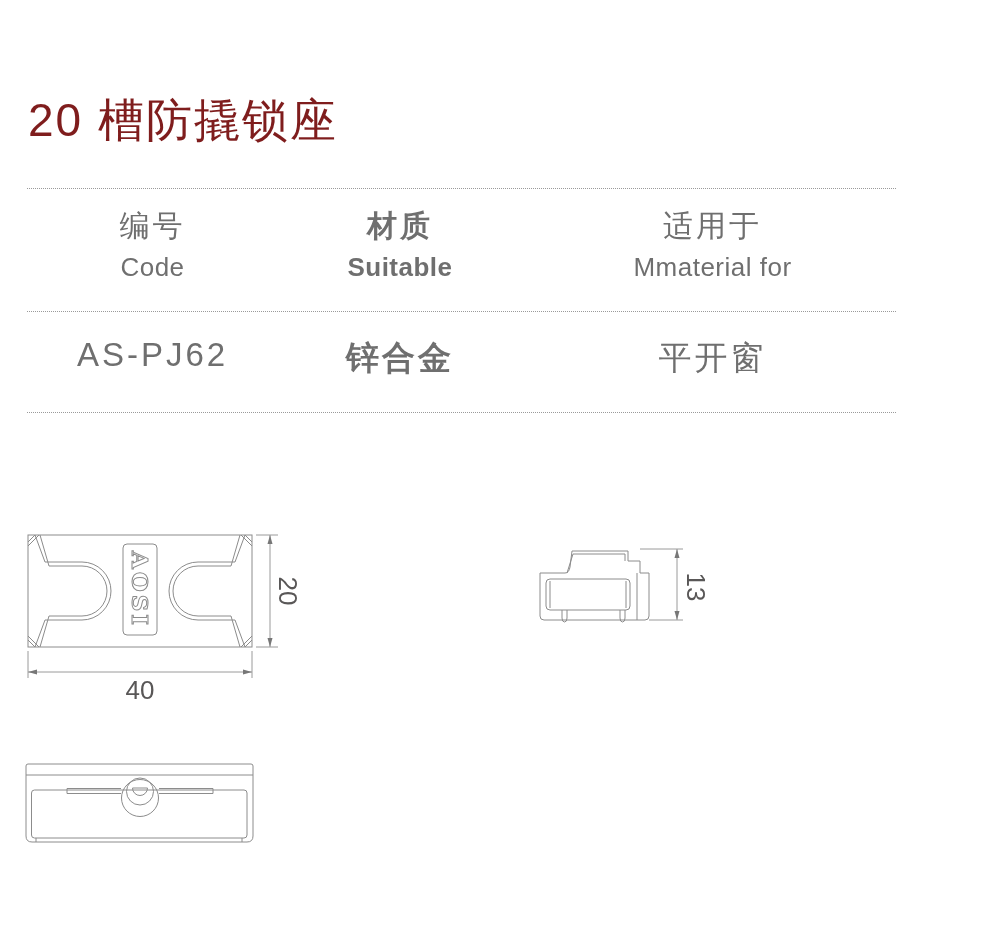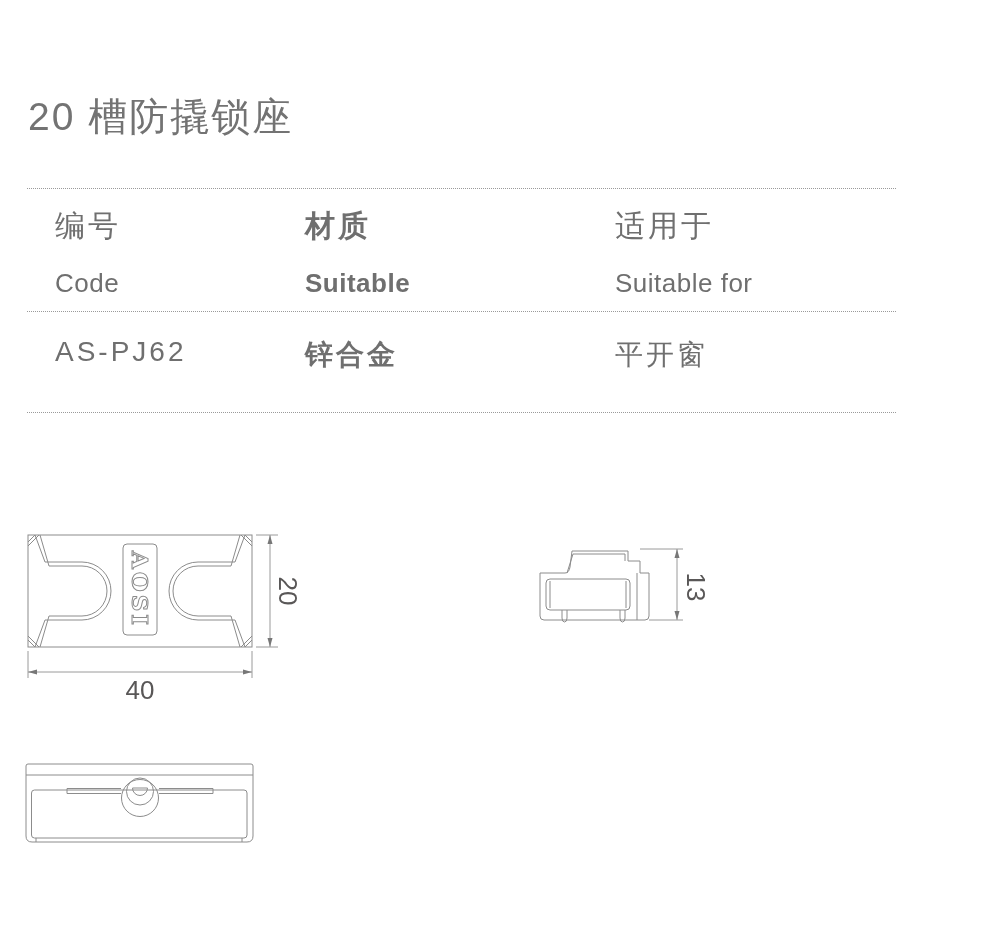--- a/index.html
+++ b/index.html
@@ -4,35 +4,35 @@
 <style>
   html,body{margin:0;padding:0;background:#ffffff;}
   body{
     width:1000px;height:930px;position:relative;overflow:hidden;
     font-family:"Liberation Sans","DejaVu Sans",sans-serif;
     -webkit-font-smoothing:antialiased;
   }
   .abs{position:absolute;}
   .page-title{
     left:28px;top:90px;
-    font-size:39px;font-weight:400;color:#737373;letter-spacing:2px;
+    font-size:46px;font-weight:400;color:#7f1d1d;letter-spacing:2px;
     white-space:nowrap;
   }
   .dotted{
     left:27px;width:869px;height:0;
     border-top:1px dotted #9a9a9a;
   }
   .d1{top:188px;} .d2{top:311px;} .d3{top:412px;}
-  .col{position:absolute;text-align:left;color:#6f6f6f;}
+  .col{position:absolute;text-align:center;color:#6f6f6f;}
   .c1{left:55px;width:195px;}
   .c2{left:305px;width:190px;font-weight:bold;}
   .c3{left:615px;width:195px;}
   .hzh{top:206px;font-size:30px;letter-spacing:3px;}
-  .hen{top:268px;font-size:26px;letter-spacing:0.5px;}
-  .cell{top:336px;font-size:28px;letter-spacing:3px;color:#6f6f6f;}
+  .hen{top:252px;font-size:26px;letter-spacing:0.5px;}
+  .cell{top:336px;font-size:33px;letter-spacing:3px;color:#6f6f6f;}
   svg{position:absolute;overflow:visible;}
   svg .ln{stroke:#8c8c8c;stroke-width:1;fill:none;}
   svg .thin{stroke:#9a9a9a;stroke-width:1;fill:none;}
   svg .arrow{fill:#777777;stroke:none;}
   svg .dimtxt{
     fill:#595757;font-size:26px;
     font-family:"Liberation Sans","DejaVu Sans",sans-serif;
   }
   svg .brand{
     fill:#ffffff;stroke:#8c8c8c;stroke-width:1;
@@ -47,21 +47,21 @@
 
 <div class="abs dotted d1"></div>
 <div class="abs dotted d2"></div>
 <div class="abs dotted d3"></div>
 
 <div class="col c1 hzh">编号</div>
 <div class="col c2 hzh">材质</div>
 <div class="col c3 hzh">适用于</div>
 <div class="col c1 hen">Code</div>
 <div class="col c2 hen">Suitable</div>
-<div class="col c3 hen">Suitable for</div>
+<div class="col c3 hen">Mmaterial for</div>
 
 <div class="col c1 cell">AS-PJ62</div>
 <div class="col c2 cell">锌合金</div>
 <div class="col c3 cell">平开窗</div>
 
 <svg style="left:20px;top:525px;" width="300" height="185" viewBox="0 0 300 185">
 
   <rect class="ln" x="8" y="10" width="224" height="112"></rect>
 
   <path class="ln" d="M8,17 L15,10 M8,21 L19,10

